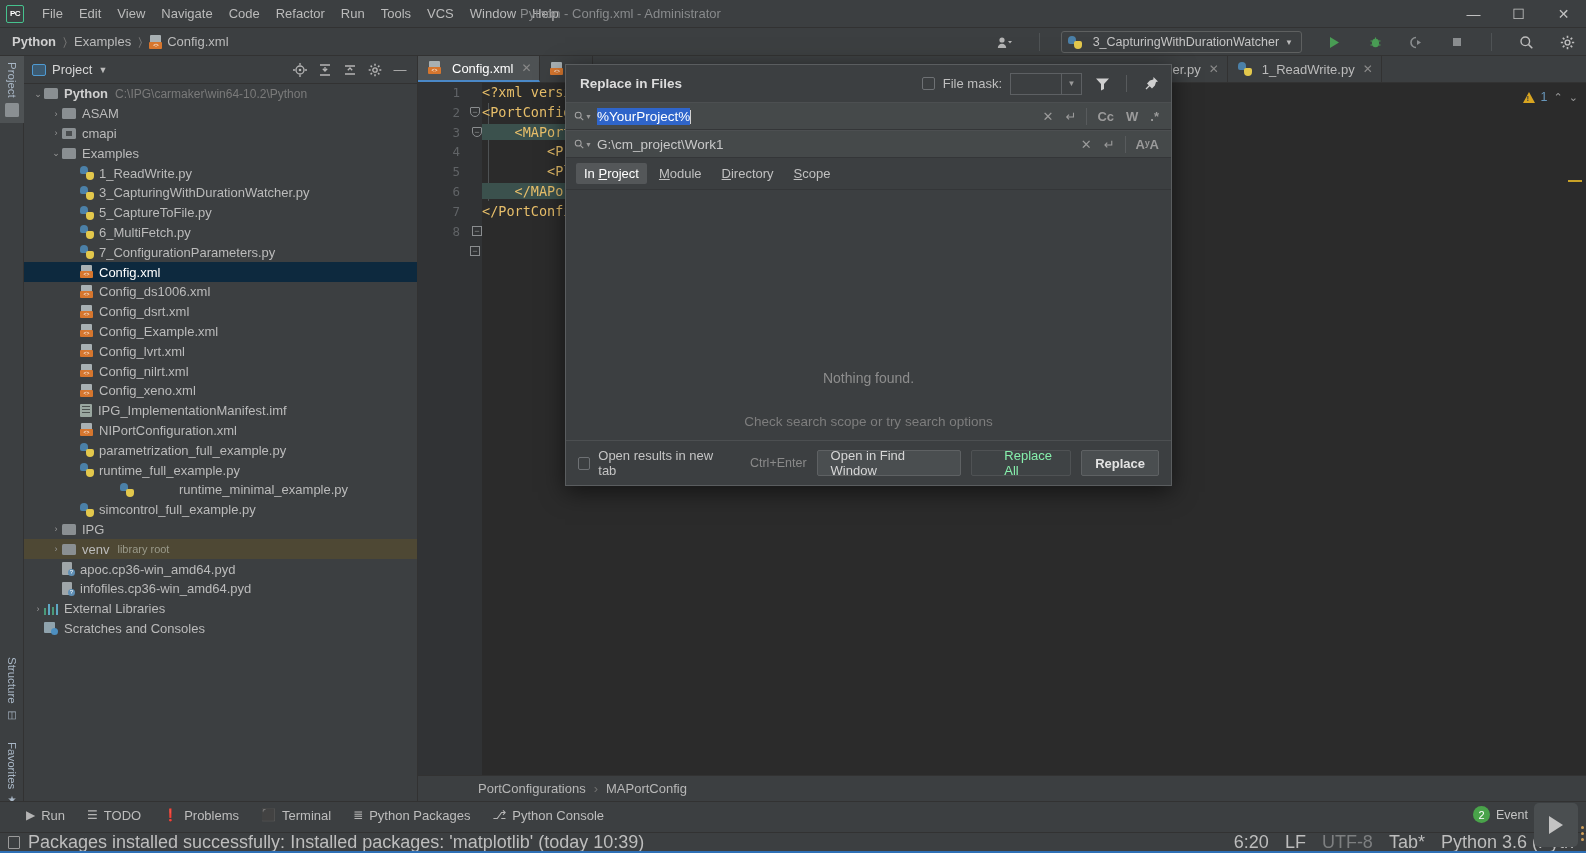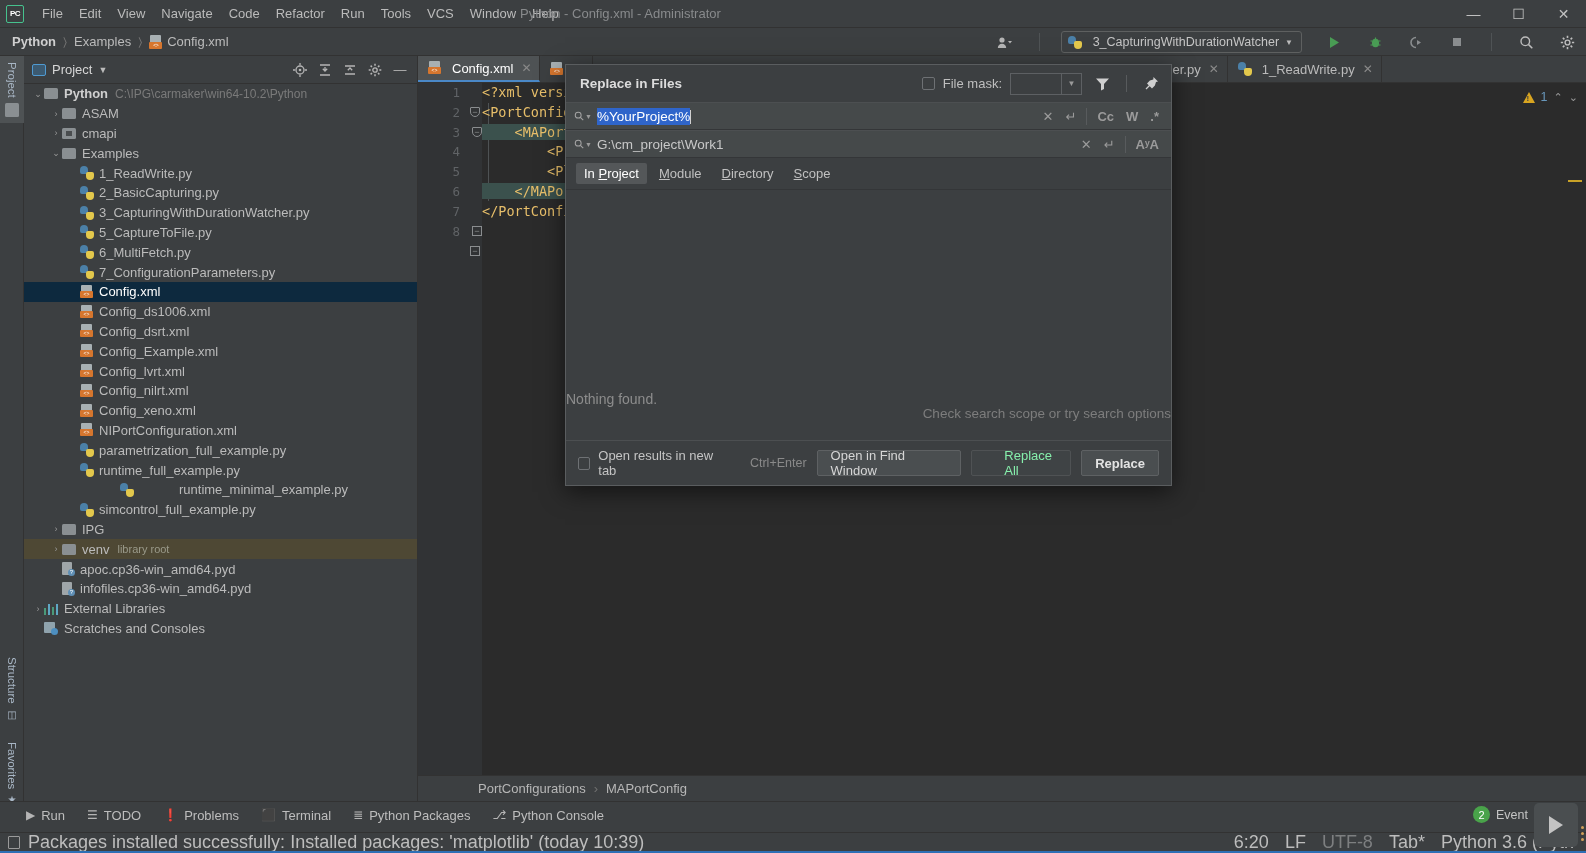--- a/index.html
+++ b/index.html
@@ -239,21 +239,21 @@
   .opt-sep { width: 1px; height: 17px; background: #585b5d; margin: 0 4px; }
 
   .scope-row { height: 32px; display: flex; align-items: center; padding-left: 10px; gap: 4px;
                border-bottom: 1px solid #343638; }
   .scope-tab { font-size: 13px; color: #c0c0c0; padding: 3px 8px; border-radius: 2px; }
   .scope-tab.active { background: #545759; color: #ffffff; }
   .scope-tab u { text-decoration: underline; }
 
   .results {
     position: absolute; left: 0; right: 0; top: 155px; bottom: 45px; background: #3c3f41;
-    display: flex; align-items: center; justify-content: space-between;
+    display: flex; flex-direction: column; align-items: center; justify-content: center;
     padding-top: 138px;
   }
   .nothing { font-size: 14px; color: #8d8d8d; }
   .hint { font-size: 13.5px; color: #7d7d7d; margin-top: 28px; }
 
   .dlg-foot {
     position: absolute; left: 0; right: 0; bottom: 0; height: 45px;
     display: flex; align-items: center; padding: 0 12px; gap: 10px;
     border-top: 1px solid #4c4f51;
   }
@@ -478,52 +478,44 @@
             <span class="y"></span>
           </span>
           <span class="rowlabel">1_ReadWrite.py</span>
         </div>
         <div class="row" style="padding-left: 44px;">
           <span class="arrow"></span>
           <span class="py-ic">
             <span class="b"></span>
             <span class="y"></span>
           </span>
-          <span class="rowlabel">2_BasicCapturing.py</span>
+          <span class="rowlabel">3_CapturingWithDurationWatcher.py</span>
         </div>
         <div class="row" style="padding-left: 44px;">
           <span class="arrow"></span>
           <span class="py-ic">
             <span class="b"></span>
             <span class="y"></span>
           </span>
-          <span class="rowlabel">3_CapturingWithDurationWatcher.py</span>
+          <span class="rowlabel">5_CaptureToFile.py</span>
         </div>
         <div class="row" style="padding-left: 44px;">
           <span class="arrow"></span>
           <span class="py-ic">
             <span class="b"></span>
             <span class="y"></span>
           </span>
-          <span class="rowlabel">5_CaptureToFile.py</span>
+          <span class="rowlabel">6_MultiFetch.py</span>
         </div>
         <div class="row" style="padding-left: 44px;">
           <span class="arrow"></span>
           <span class="py-ic">
             <span class="b"></span>
             <span class="y"></span>
           </span>
-          <span class="rowlabel">6_MultiFetch.py</span>
-        </div>
-        <div class="row" style="padding-left: 44px;">
-          <span class="arrow"></span>
-          <span class="py-ic">
-            <span class="b"></span>
-            <span class="y"></span>
-          </span>
           <span class="rowlabel">7_ConfigurationParameters.py</span>
         </div>
         <div class="row selected" style="padding-left: 44px;">
           <span class="arrow"></span>
           <span class="xm-ic">
             <span class="s"></span>
             <span class="t">&lt;&gt;</span>
           </span>
           <span class="rowlabel">Config.xml</span>
         </div>
@@ -567,20 +559,25 @@
           </span>
           <span class="rowlabel">Config_nilrt.xml</span>
         </div>
         <div class="row" style="padding-left: 44px;">
           <span class="arrow"></span>
           <span class="xm-ic">
             <span class="s"></span>
             <span class="t">&lt;&gt;</span>
           </span>
           <span class="rowlabel">Config_xeno.xml</span>
+        </div>
+        <div class="row" style="padding-left: 44px;">
+          <span class="arrow"></span>
+          <span class="imf-ic"></span>
+          <span class="rowlabel">IPG_ImplementationManifest.imf</span>
         </div>
         <div class="row" style="padding-left: 44px;">
           <span class="arrow"></span>
           <span class="xm-ic">
             <span class="s"></span>
             <span class="t">&lt;&gt;</span>
           </span>
           <span class="rowlabel">NIPortConfiguration.xml</span>
         </div>
         <div class="row" style="padding-left: 44px;">

